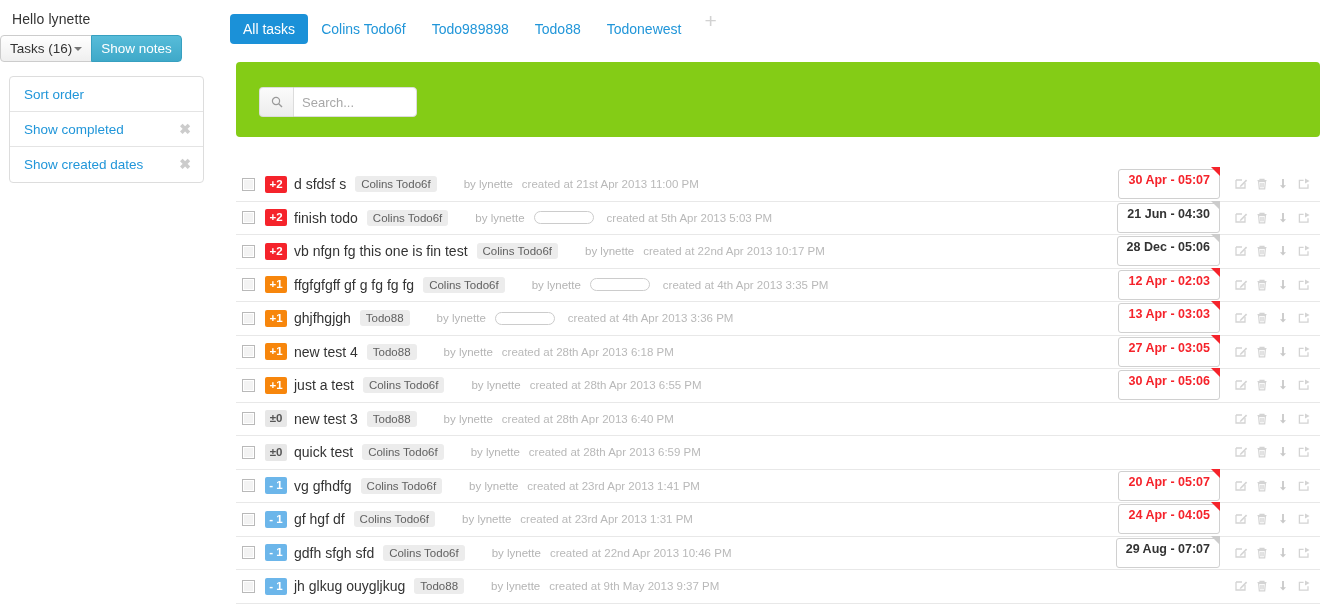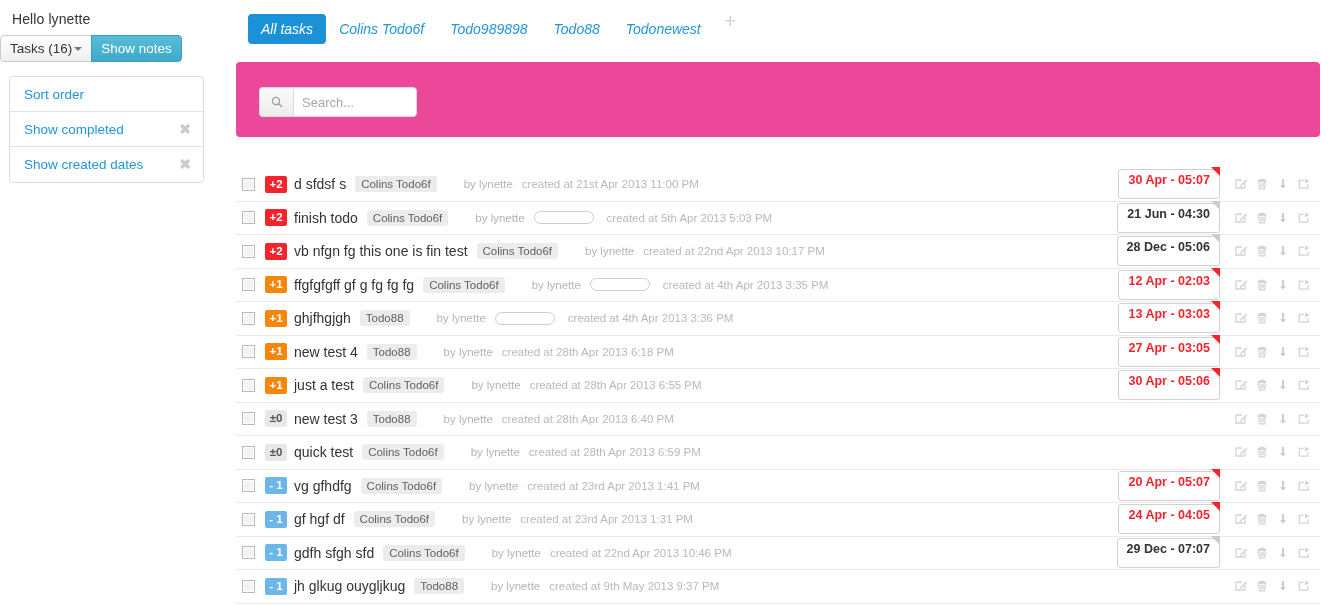--- a/index.html
+++ b/index.html
@@ -51,38 +51,38 @@
   .menu-row:last-child { border-bottom: none; }
   .menu-row a { color: #2196d9; text-decoration: none; cursor: pointer; }
   .menu-row .sep { color: #555; padding: 0 12px; }
   .menu-x {
     position: absolute; right: 12px; top: 0; color: #cccccc;
     font-size: 14px; font-weight: bold; cursor: pointer;
   }
 
   
   .tabs {
-    position: absolute; left: 248px; top: 14px;
-    display: flex;  font-style: italic;
+    position: absolute; left: 230px; top: 14px;
+    display: flex; 
   }
   .tab {
     font-size: 14px; color: #2196d9; padding: 7px 13px;
     border-radius: 4px; cursor: pointer; white-space: nowrap;
   }
   .tab.active { background: #1b91d8; color: #ffffff; }
   .tab-add {
     color: #d2d2d2; font-size: 21px; line-height: 14px;
     padding: 0 10px; cursor: pointer; font-weight: 500;
   }
 
   
   .search-panel {
     position: absolute; left: 236px; top: 62px;
     width: 1084px; height: 75px;
-    background: #ec4899; border-radius: 4px;
+    background: #84cc16; border-radius: 4px;
   }
   .search-wrap { display: flex; padding: 25px 0 0 23px; }
   .search-icon-box {
     width: 34px; height: 30px; border: 1px solid #dcdcdc;
     border-right: none; border-radius: 4px 0 0 4px;
     background: linear-gradient(#fbfbfb,#ededed);
     display: flex; align-items: center; justify-content: center;
   }
   .search-input {
     width: 124px; height: 30px; border: 1px solid #dcdcdc;
@@ -634,21 +634,21 @@
         </div>
       </div>
       <div class="task-row">
         <span class="chk"></span>
         <span class="prio pm1">- 1</span>
         <span class="task-title">gdfh sfgh sfd</span>
         <span class="tag">Colins Todo6f</span>
         <span class="byline">by lynette</span>
         <span class="created">created at 22nd Apr 2013 10:46 PM</span>
         <div class="row-right">
-          <span class="due future">29 Dec - 07:07</span>
+          <span class="due future">29 Aug - 07:07</span>
           <div class="actions">
             <span class="act">
               <svg width="14" height="14" viewBox="0 0 14 14">
                 <path d="M2 3h6M2 3v8h9V6" fill="none" stroke="#d4d4d4" stroke-width="1.3"></path>
                 <path d="M6.2 8.4 12 2.6l1.2 1.2-5.8 5.8-1.7.5z" fill="#d4d4d4"></path>
               </svg>
             </span>
             <span class="act">
               <svg width="14" height="14" viewBox="0 0 14 14">
                 <path d="M2.5 3.6h9" stroke="#d4d4d4" stroke-width="1.2"></path>

